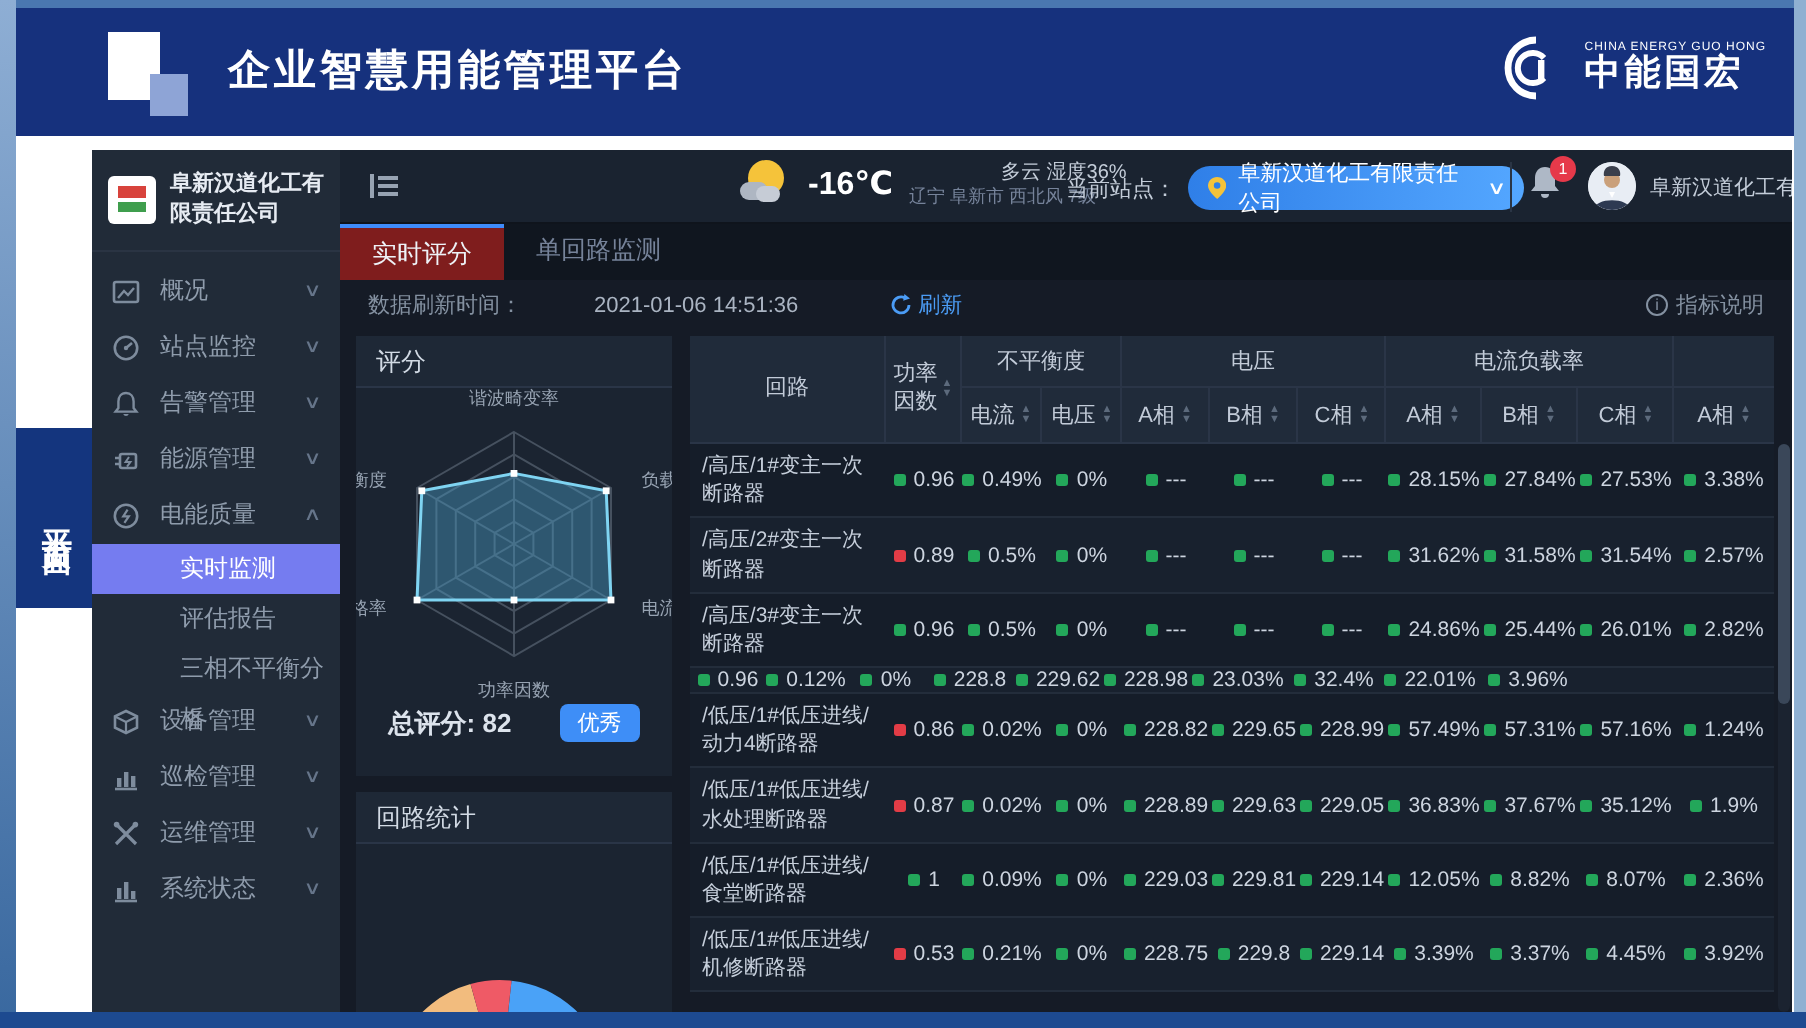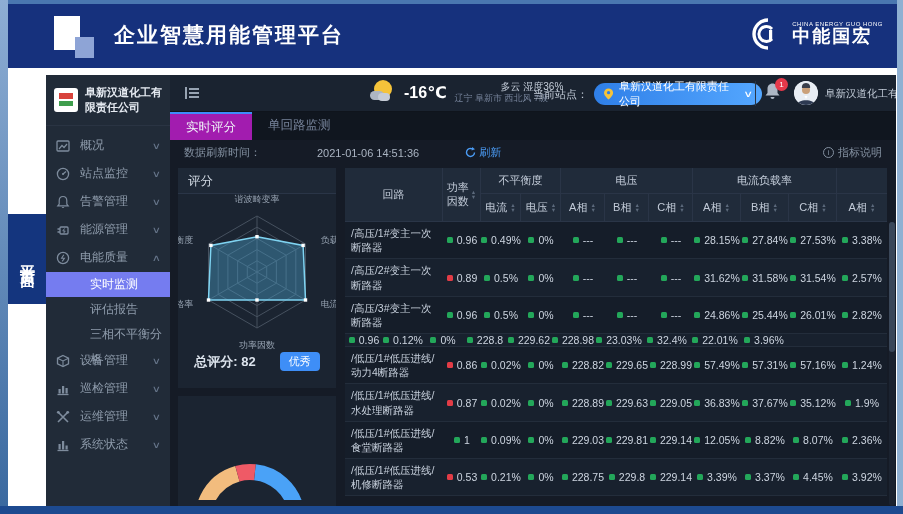--- a/index.html
+++ b/index.html
@@ -66,25 +66,25 @@
   .pill-ch{margin-left:auto;font-size:9px;transform:scaleX(1.5);}
   .tb-div{position:absolute;top:6px;width:1px;height:25px;background:#2a3545;}
   .bell{position:absolute;left:594px;top:7px;width:22px;height:22px;cursor:pointer;}
   .bell-badge{position:absolute;left:11px;top:-4px;min-width:13px;height:13px;border-radius:7px;background:#e6394a;
     color:#fff;font-size:8px;line-height:13px;text-align:center;padding:0 2px;}
   .avatar{position:absolute;left:624px;top:6px;width:24px;height:24px;border-radius:50%;background:#e8edf4;overflow:hidden;cursor:pointer;}
   .user-name{position:absolute;left:655px;top:12px;width:71px;color:#c3ccd8;font-size:10.5px;white-space:nowrap;overflow:hidden;}
 
   .tabbar{position:absolute;left:0;top:37px;width:726px;height:28px;background:#10161f;display:flex;}
   .tab{height:28px;line-height:26px;padding:0 16px;font-size:12.5px;color:#76839a;cursor:pointer;}
-  .tab.active{background:#a21caf;color:#eef2f7;border-top:2px solid #3f8cfa;}
+  .tab.active{background:#7f1d1d;color:#eef2f7;border-top:2px solid #3f8cfa;}
 
   .refreshbar{position:absolute;left:0;top:65px;width:726px;height:25px;display:flex;align-items:center;padding:0 14px;
     font-size:11px;color:#8491a1;gap:36px;}
-  .r-time{color:#aab4c2;margin-left:20px;text-align:right;}
+  .r-time{color:#aab4c2;margin-left:0;text-align:right;}
   .r-link{color:#4b9cf5;margin-left:10px;display:flex;align-items:center;gap:3px;cursor:pointer;}
   .r-help{margin-left:auto;display:flex;align-items:center;gap:4px;color:#8491a1;cursor:pointer;}
   .i-circ{display:inline-flex;width:11px;height:11px;border:1px solid #8491a1;border-radius:50%;font-size:8px;
     align-items:center;justify-content:center;font-style:normal;}
 
   .content{position:absolute;left:0;top:90px;width:726px;height:341px;overflow:hidden;text-decoration:underline;}
 
   .panel{position:absolute;left:8px;width:158px;background:#1b2431;overflow:hidden;}
   .panel-h{height:26px;line-height:26px;padding:0 10px;font-size:12.5px;color:#d2dae4;border-bottom:1px solid #2a3547;background:#1e2836;}
   #score-panel{top:3px;height:220px;}
@@ -362,20 +362,21 @@
                 <text x="15.3" y="113" text-anchor="end" font-size="9" fill="#97a3b2">合格率</text>
                 <text x="15.3" y="49" text-anchor="end" font-size="9" fill="#97a3b2">不平衡度</text>
               </svg></div>
           <div class="score-foot">
             <span class="score-lb">总评分: 82</span>
             <span class="score-badge">优秀</span>
           </div>
         </div>
 
         <div class="panel" id="circuit-panel">
+          <div class="panel-h">回路统计</div>
           <div id="donut-holder"><svg width="158" height="104" viewBox="0 0 158 104">
                 <path d="M76.9 76.3 A47 47 0 0 1 95.5 163.7" fill="none" stroke="#4aa2f7" stroke-width="16"></path>
                 <path d="M95.5 163.7 A47 47 0 1 1 59.4 77.7" fill="none" stroke="#f2bc7e" stroke-width="16"></path>
                 <path d="M59.4 77.7 A47 47 0 0 1 76.9 76.3" fill="none" stroke="#ef5a66" stroke-width="16"></path>
               </svg></div>
         </div>
 
         <div class="tbl">
           <div class="th-grp">
             <div class="cell c0 th-span" style="justify-content:center;">回路</div>

